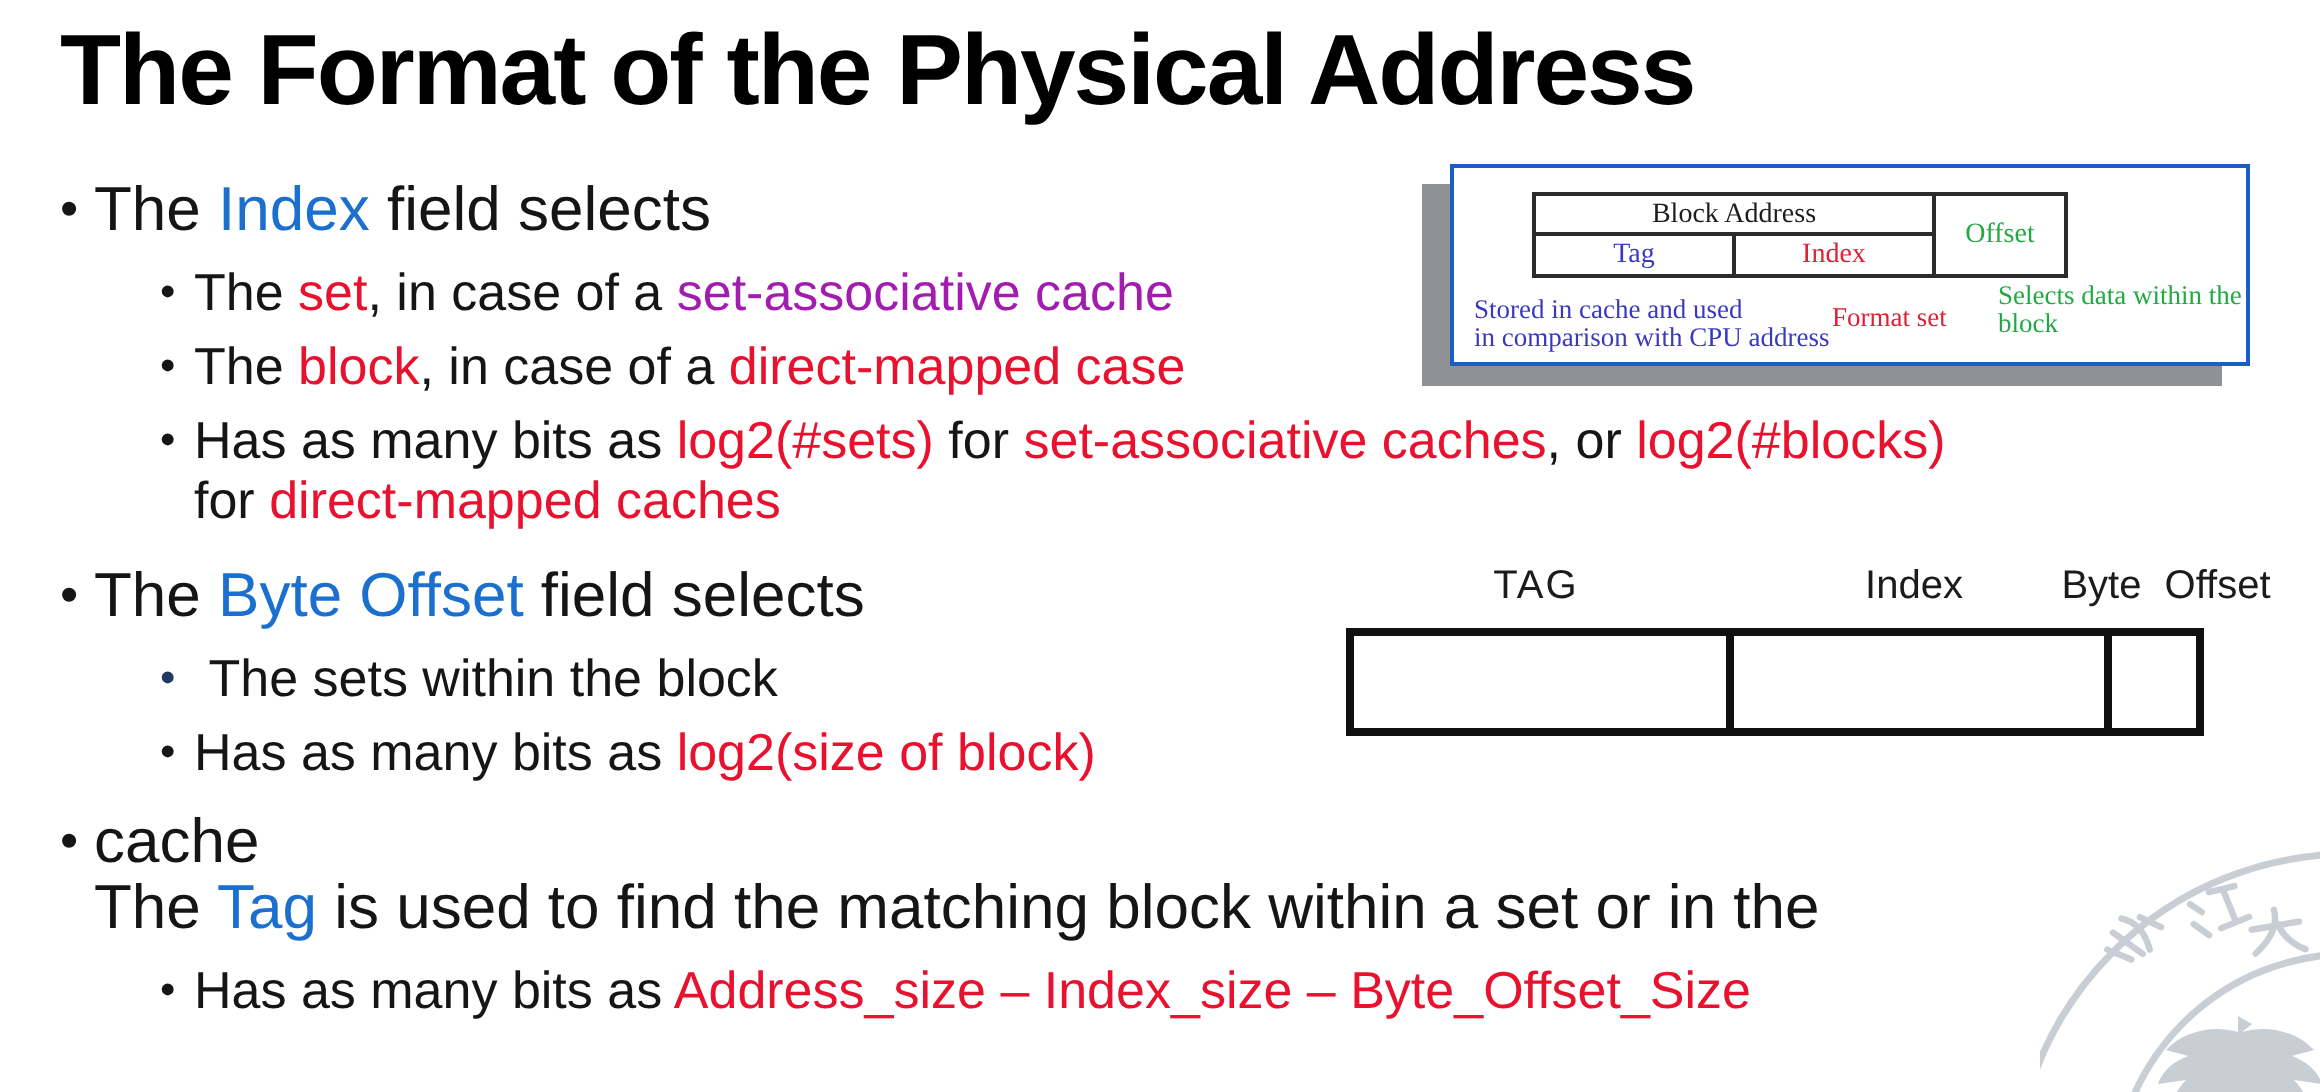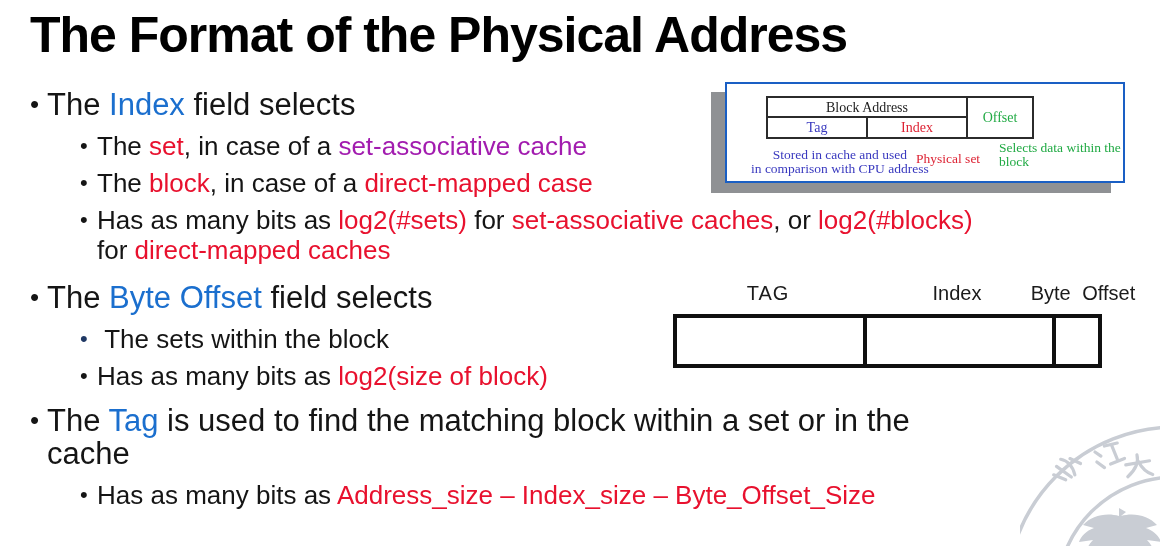--- a/index.html
+++ b/index.html
@@ -34,21 +34,21 @@
             background:#fff; border:2.5px solid var(--c-diagram_border_blue);
             box-sizing:border-box; font-family:"Liberation Serif", serif; }
   .bd-table { position:absolute; left:39px; top:12px; border-collapse:collapse; }
   .bd-table td { border:2px solid #2b2b2b; text-align:center; font-size:14px;
                  padding:0; line-height:17px; }
   .bd-header { width:196px; height:18px; color:#1d1d1d; }
   .bd-tag   { width:98px; height:19px; color:var(--c-diagram_text_blue); }
   .bd-index { width:98px; color:var(--c-diagram_text_red); }
   .bd-offset{ width:64px; color:var(--c-diagram_text_green);margin-top:44px; }
   .bd-note { position:absolute; font-size:13.5px; line-height:14px; }
-  .bd-note-tag    { left:24px;  top:64px; color:var(--c-diagram_text_blue);text-align:center; }
+  .bd-note-tag    { left:10px;  top:64px; color:var(--c-diagram_text_blue); }
   .bd-note-index  { left:189px; top:68px; color:var(--c-diagram_text_red); }
   .bd-note-offset { left:272px; top:57px; color:var(--c-diagram_text_green);font-family:Liberation Serif, serif; }
   
   .addr-diagram { position:absolute; left:673px; top:282px; width:470px; height:90px; }
   .addr-label { position:absolute; top:0; font-size:20px; color:#1b1b1b; text-align:center; }
   .addr-label-tag    { left:55px;  width:80px; letter-spacing:1px; }
   .addr-label-index  { left:244px; width:80px; }
   .addr-label-offset { left:348px; width:124px; word-spacing:6px; }
   .addr-boxes { position:absolute; left:0; top:32px; width:429px; height:54px;
                 box-sizing:border-box; border:4px solid #101010; display:flex; background:#fff; }
@@ -94,21 +94,21 @@
       <div class="bullet-item level2 gap-sm">
         <span class="marker" style="color: rgb(31, 56, 100);">•</span>
         <div class="bullet-text"><div class="line"><span style="color: rgb(21, 21, 21);"> The sets within the block</span></div></div>
       </div>
       <div class="bullet-item level2">
         <span class="marker" style="color: rgb(21, 21, 21);">•</span>
         <div class="bullet-text"><div class="line"><span style="color: rgb(21, 21, 21);">Has as many bits as </span><span style="color: rgb(232, 17, 46);">log2(size of block)</span></div></div>
       </div>
       <div class="bullet-item level1 gap-md">
         <span class="marker" style="color: rgb(21, 21, 21);">•</span>
-        <div class="bullet-text"><div class="line"><span style="color: rgb(21, 21, 21);">The </span><span style="color: rgb(27, 111, 206);">Tag</span><span style="color: rgb(21, 21, 21);"> is used to find the matching block within a set or in the</span></div><div class="line"><span style="color: rgb(21, 21, 21);">cache</span></div></div>
+        <div class="bullet-text"><div class="line"><span style="color: rgb(21, 21, 21);">cache</span></div><div class="line"><span style="color: rgb(21, 21, 21);">The </span><span style="color: rgb(27, 111, 206);">Tag</span><span style="color: rgb(21, 21, 21);"> is used to find the matching block within a set or in the</span></div></div>
       </div>
       <div class="bullet-item level2 gap-sm">
         <span class="marker" style="color: rgb(21, 21, 21);">•</span>
         <div class="bullet-text"><div class="line"><span style="color: rgb(21, 21, 21);">Has as many bits as </span><span style="color: rgb(232, 17, 46);">Address_size – Index_size – Byte_Offset_Size</span></div></div>
       </div>
     </div>
 
   <div class="block-diagram">
     <div class="bd-shadow"></div>
     <div class="bd-box">
@@ -121,21 +121,21 @@
         <tr>
           <td class="bd-tag">Tag</td>
           <td class="bd-index">Index</td>
         </tr>
       </tbody>
         </table>
       <div class="bd-note bd-note-tag">
         <div>Stored in cache and used</div>
         <div>in comparison with CPU address</div>
       </div>
-      <div class="bd-note bd-note-index">Physical set</div>
+      <div class="bd-note bd-note-index">Format set</div>
       <div class="bd-note bd-note-offset">
         <div>Selects data within the</div>
         <div>block</div>
       </div>
     </div>
   </div>
 
   <div class="addr-diagram">
     <div class="addr-label addr-label-tag">TAG</div>
     <div class="addr-label addr-label-index">Index</div>

